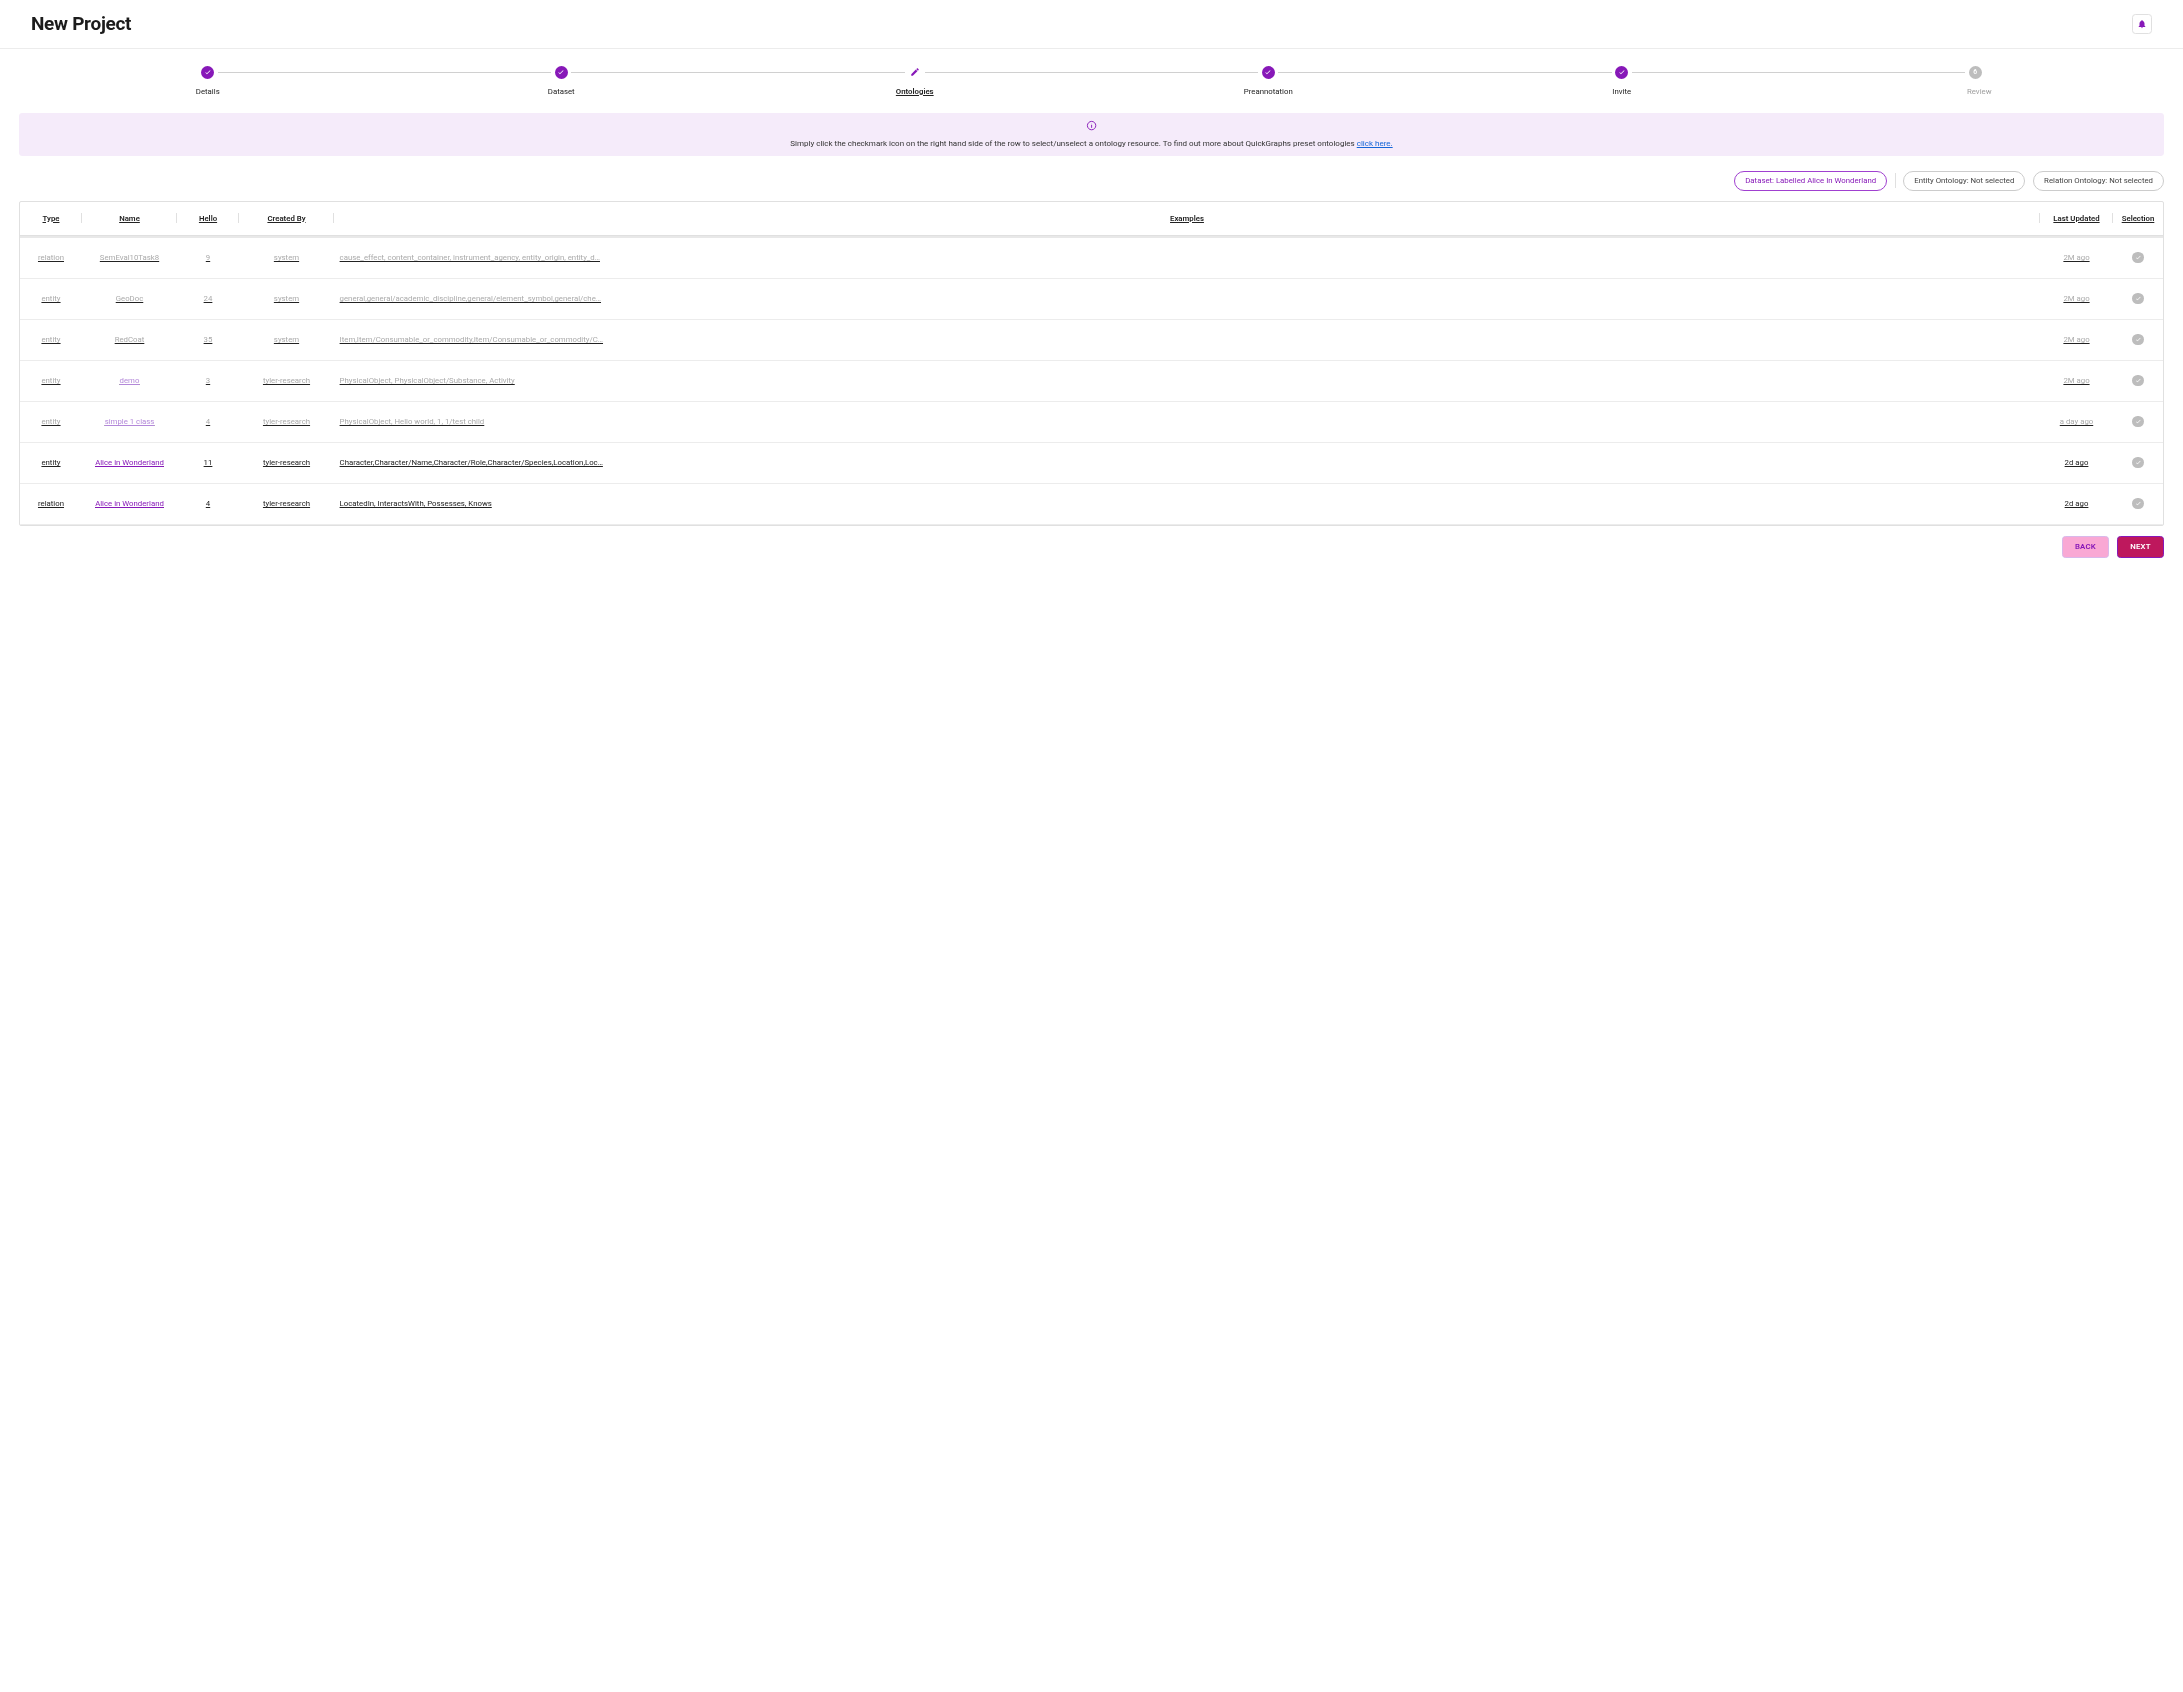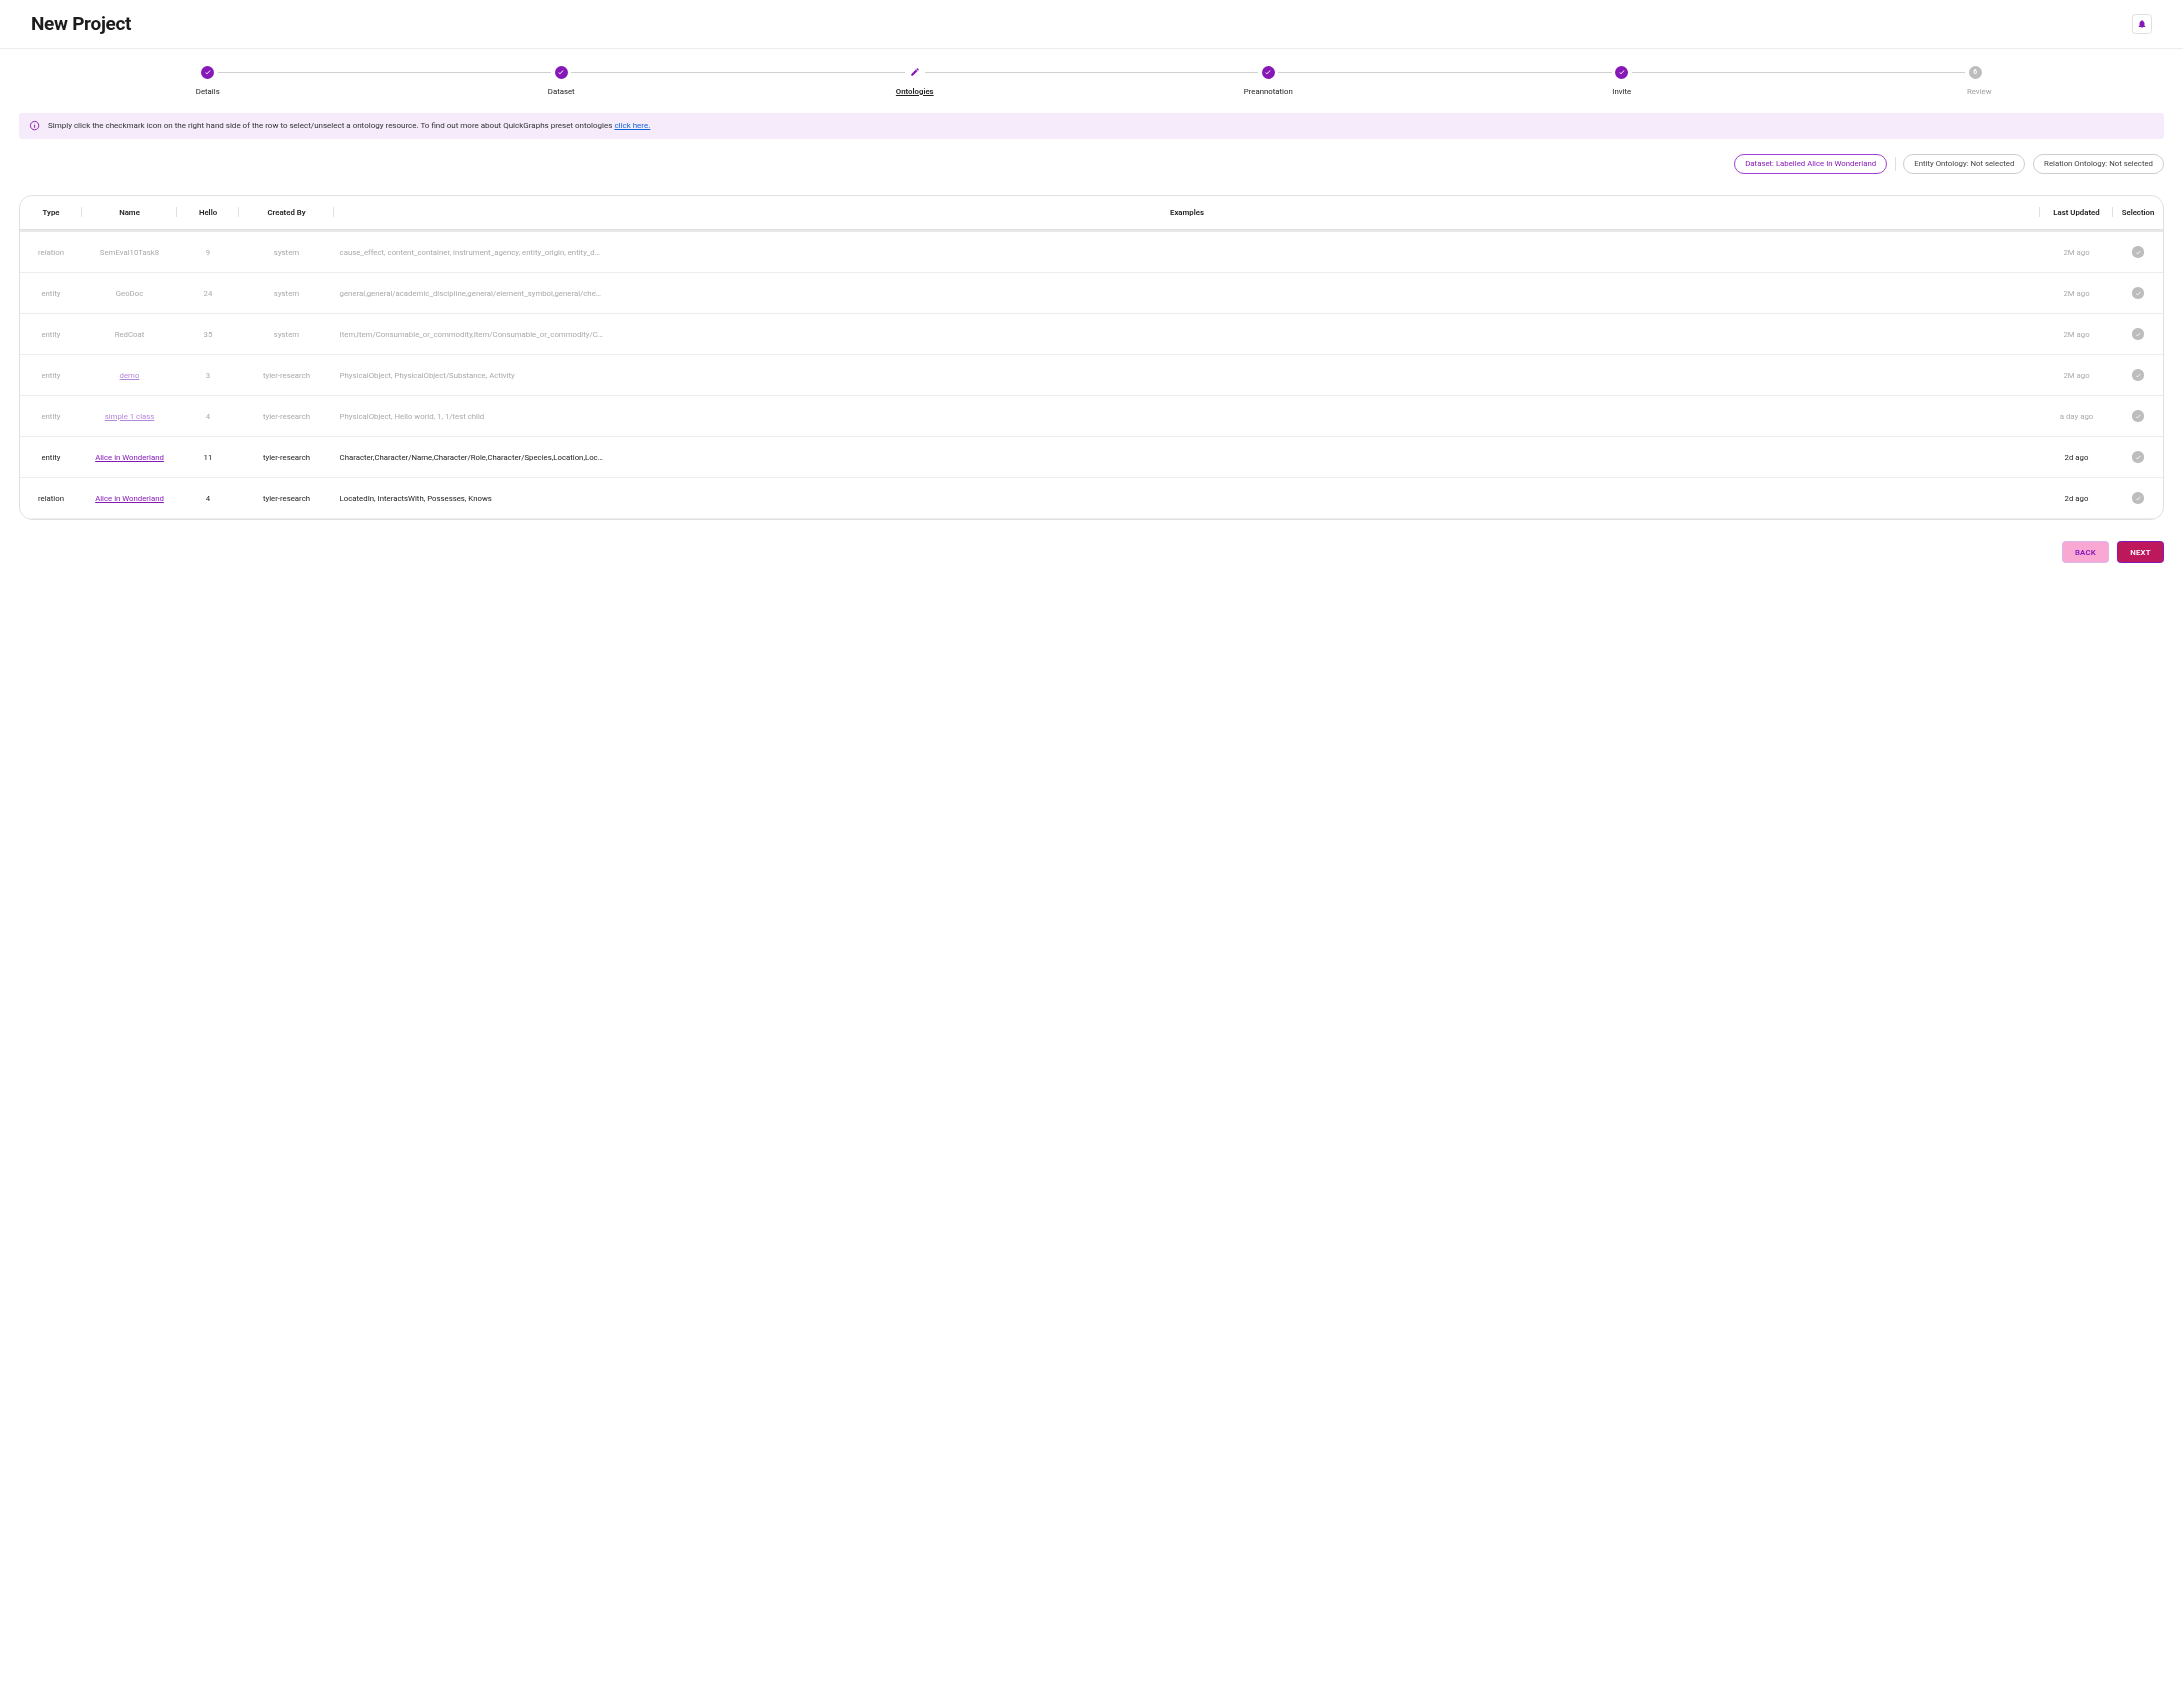--- a/index.html
+++ b/index.html
@@ -83,20 +83,21 @@
   .step-line.right.short { right: calc(-50% + 10px); }
 
   .info-banner {
     margin: 5.6px 19px 0 19px;
     background: #f5ebfa;
     border-radius: 3.4px;
     padding: 7.8px 10px;
     display: flex;
     align-items: center;
     gap: 7.8px;
+    flex-direction: column;
   }
   .info-icon { width: 11.2px; height: 11.2px; fill: none; stroke: #8718b8; stroke-width: 2; flex-shrink: 0; }
   .info-text { color: #333; font-size: 8px; }
   .info-link { color: #1565d8; text-decoration: underline; cursor: pointer; }
 
   .chips {
     display: flex;
     justify-content: flex-end;
     gap: 7.8px;
     padding: 14.5px 19px 10px 19px;
@@ -112,24 +113,25 @@
   }
   .chip.active {
     border-color: #a040d0;
     color: #8718b8;
   }
   .chip-sep {
     width: 0.6px; height: 14.5px; background: #e0e0e0;
   }
 
   .table-wrap {
-    margin: 11px 19px;
+    margin: 0 19px;
     border: 0.6px solid #e0e0e0;
-    border-radius: 13px;
+    border-radius: 2px;
     overflow: hidden;
+    text-decoration: underline;
   }
   .table-head, .table-row {
     display: grid;
     grid-template-columns: 62px 95px 62px 95px 1fr 73px 50px;
     align-items: center;
   }
   .table-head {
     border-bottom: 0.6px solid #e0e0e0;
     height: 34px;
   }

